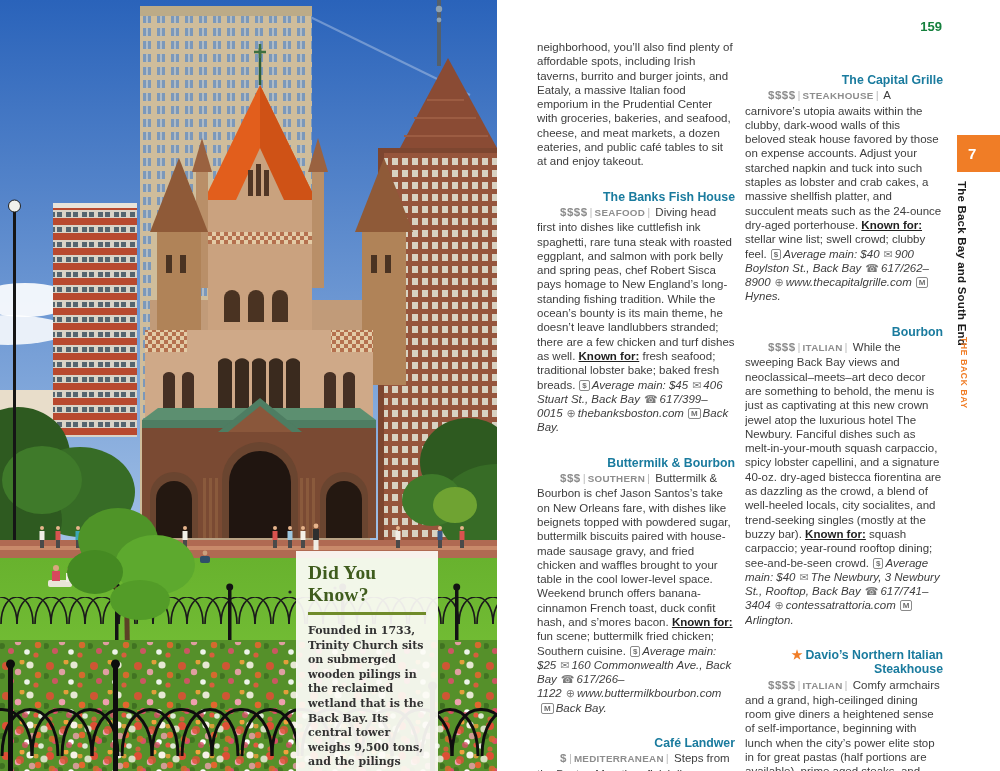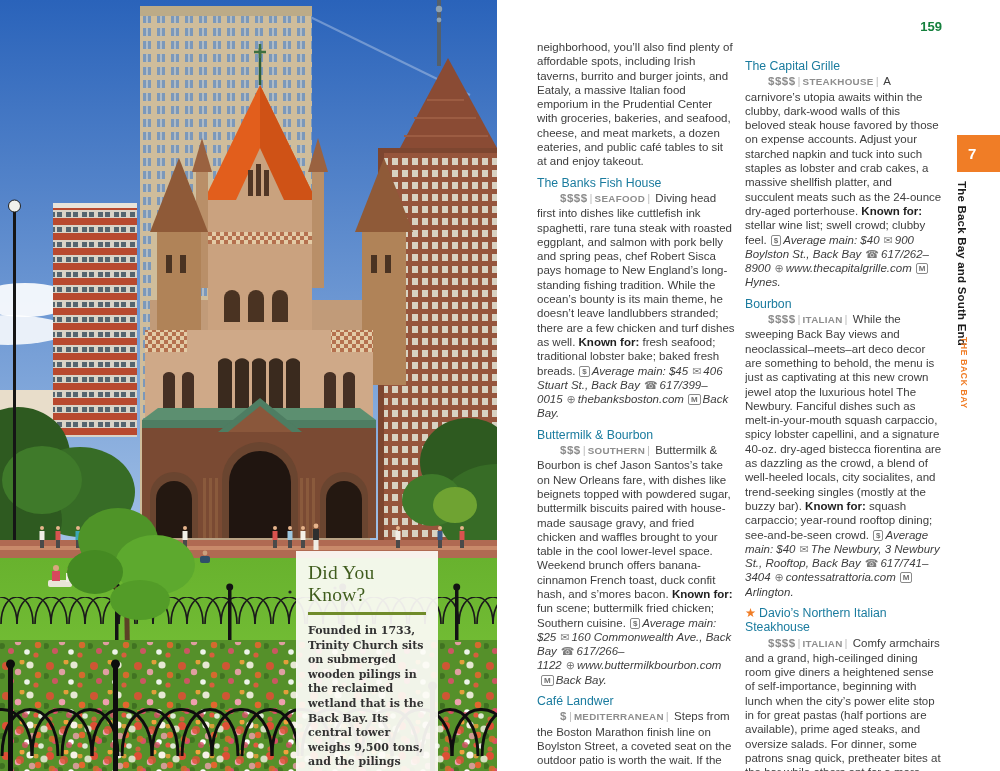--- a/index.html
+++ b/index.html
@@ -8,39 +8,39 @@
     font-family:"Liberation Sans", sans-serif; overflow:hidden;
   }
   
   .photo-wrap { position:absolute; left:0; top:0; width:497px; height:771px; overflow:hidden; }
   .photo-wrap svg { display:block; }
   
   .dyk {
     position:absolute; left:296px; top:551px; width:142px; box-sizing:border-box;
     padding:11px 12px 12px; background:rgba(253,252,247,0.93);
   }
-  .dyk h2 { margin:0; font-family:"Liberation Serif", serif; font-weight:400;
+  .dyk h2 { margin:0; font-family:"Liberation Serif", serif; font-weight:700;
     font-size:19.5px; color:#3f5c1d; letter-spacing:0.2px; }
   .dyk .rule { height:3px; background:#708c2a; margin:6px 0 9px; }
   .dyk p { margin:0; font-family:"DejaVu Serif", serif; font-weight:700;
     font-size:11px; line-height:14.6px; color:#333333; }
   
   .pageno { position:absolute; top:19px; left:745px; width:197px; text-align:right;
     font-weight:700; font-size:13px; color:#15803d; }
   .col { position:absolute; width:198px; font-size:11.5px; line-height:14.3px;
     color:#3d3d3d; overflow:hidden; }
   .col1 { left:537px; top:40px; height:731px; }
   .col2 { left:745px; top:52px; height:719px; }
   p.para { margin:0 0 7px; }
-  h3.rname { margin:7px 0 1px; font-size:12.3px; font-weight:400; color:#1a7b9e; }
+  h3.rname { margin:21px 0 1px; font-size:12.3px; font-weight:700; color:#1a7b9e;text-align:right; }
   .meta { color:#8d8d8d; font-weight:700;padding-left:23px; }
   .meta .price { letter-spacing:0.5px; }
   .meta .cuisine { font-size:9.8px; letter-spacing:0.3px; }
   .sep { color:#bdbdbd; font-weight:400; padding:0 2px; }
-  b.kf { color:#1f1f1f; }
+  b.kf { color:#1f1f1f;text-decoration:underline; }
   .nfo { font-style:italic; }
   .ib { display:inline-block; border:1px solid #8a8a8a; color:#6f6f6f; font-size:8px;
     line-height:9px; padding:0 2px; border-radius:2px; font-style:normal; font-weight:700;
     vertical-align:1px; margin:0 2px 0 4px; }
   .ic { color:#7a7a7a; font-size:11px; margin:0 2px 0 4px; font-style:normal; }
   .star { color:#f07d26; margin-right:3px; font-style:normal; }
   
   .tab7 { position:absolute; left:957px; top:135px; width:43px; height:37px;
     background:#f07d26; color:#ffffff; font-weight:700; font-size:15px;
     display:flex; align-items:center; padding-left:11px; box-sizing:border-box; }

